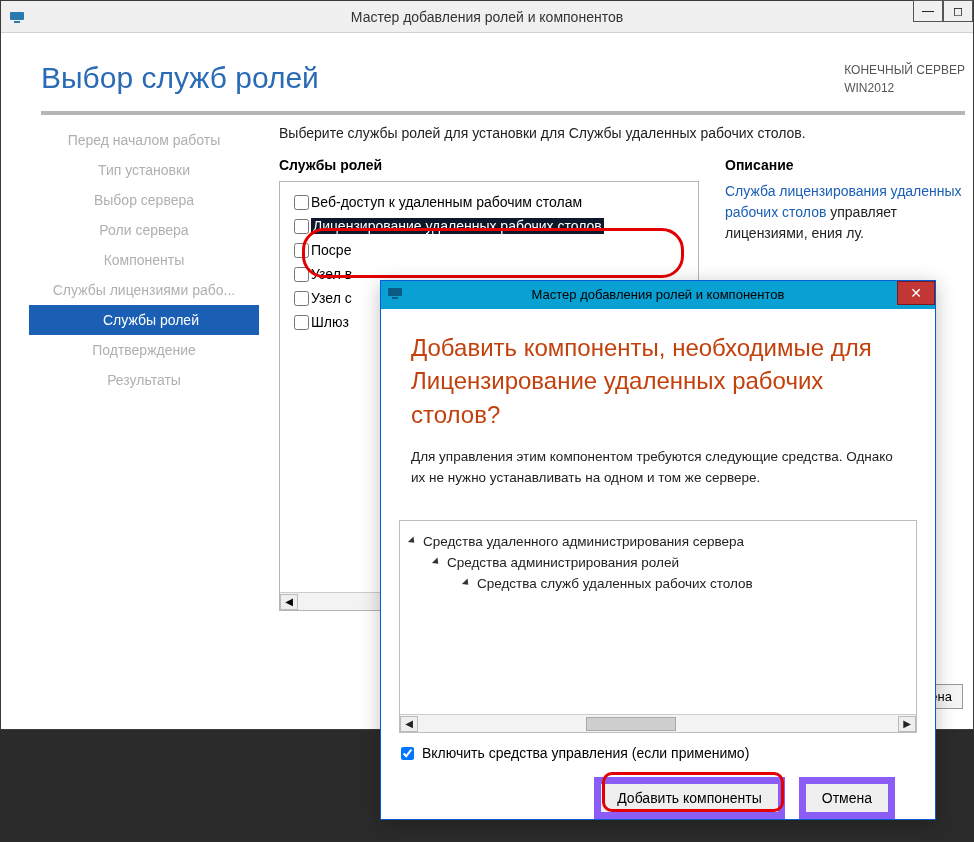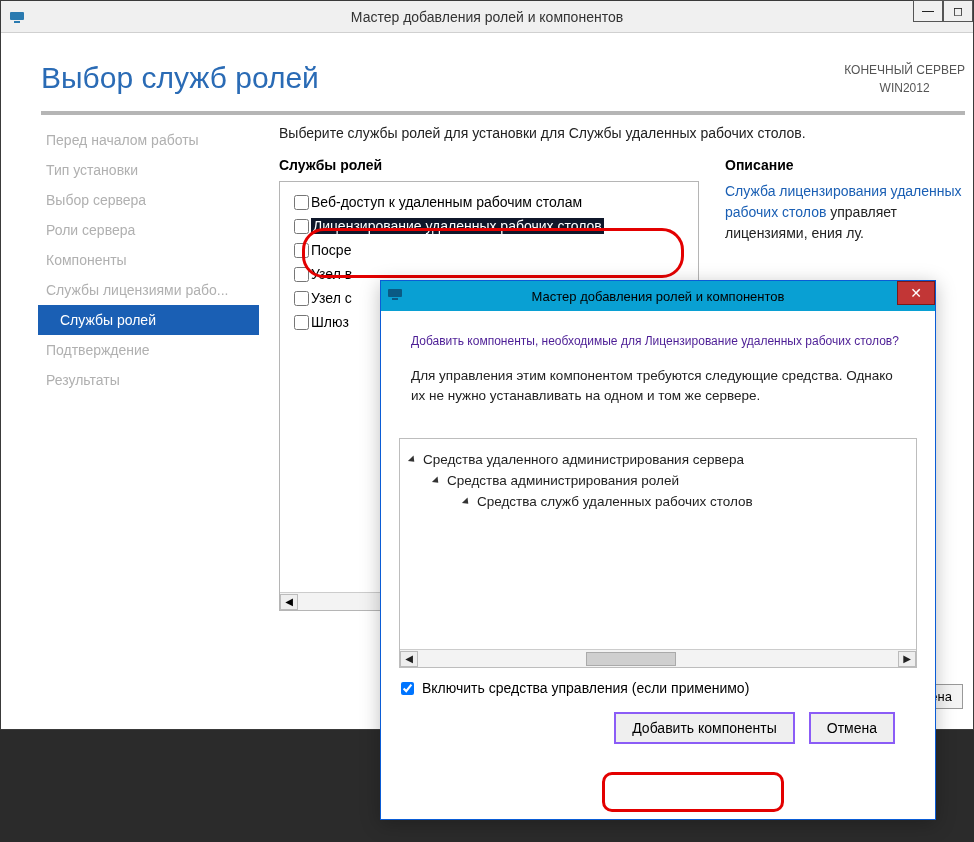--- a/index.html
+++ b/index.html
@@ -22,25 +22,25 @@
     pointer-events: none;
   }
   .win-buttons { position: absolute; right: 0; top: -1px; display: flex; }
   .win-btn {
     width: 30px; height: 22px; border: 1px solid #555; background: #f0f0f0;
     display: flex; align-items: center; justify-content: center; font-size: 12px;
   }
   .main-body { display: flex; flex-direction: column; height: calc(100% - 32px); padding: 18px 0 0 0; background:#fff; }
   .header-row { display: flex; align-items: flex-start; padding: 10px 8px 0 40px; }
   .page-title { font-size: 30px; font-weight: 300; color: #2a6bb5; flex: 1; }
-  .server-target { text-align: center; font-size: 12px; color: #555; padding-right: 0; line-height: 1.5; }
+  .server-target { text-align: left; font-size: 12px; color: #555; padding-right: 0; line-height: 1.5; }
   .hr { height: 4px; background: #b5b5b5; margin: 14px 8px 0 40px; }
 
   .content-row { display: flex; flex: 1; padding-top: 10px; }
-  .sidebar { width: 258px; padding-left: 37px; } 
+  .sidebar { width: 258px; padding-left: 28px; text-align: center; } 
   .step { font-size: 14px; color: #b0b0b0; padding: 7px 8px; cursor: default; white-space: nowrap; overflow:hidden; text-overflow: ellipsis;}
   .step.active { background: #1a5fb4; color: #fff; padding-left: 22px; }
   .main-pane { flex: 1; padding: 0 6px 0 20px; display: flex; flex-direction: column; }
   .instruction { font-size: 14px; color: #222; margin-bottom: 16px; }
   .two-col { display: flex; flex: 1; gap: 26px; }
   .col { display: flex; flex-direction: column; }
   .col.left { width: 420px; }
   .col.right { flex: 1; }
   .section-head { font-weight: 600; font-size: 14px; margin-bottom: 8px; }
   .roles-box { border: 1px solid #b5b5b5; padding: 8px 0 8px 8px; height: 430px; position: relative; }
@@ -62,36 +62,36 @@
     background: #fff; border: 1px solid #0a5cd6; box-shadow: 0 4px 18px rgba(0,0,0,.25);
     z-index: 10; display:flex; flex-direction:column;
   }
   .popup .titlebar2 {
     background:#09a0d3; height:30px; display:flex; align-items:center; position:relative;
   }
   .popup .titlebar2 .app-icon{ margin-left:6px;}
   .popup .titlebar2 .title{ position:absolute; left:0; right:0; text-align:center; font-size:13px; color:#000;}
   .popup .close-btn{ position:absolute; right:0; top:0; width:38px; height:24px; background:#c23636; color:#fff; display:flex; align-items:center; justify-content:center; font-size:14px; border:1px solid #7a1a1a;}
   .popup-body{ padding: 22px 30px 18px 30px; flex:0 0 auto;}
-  .popup-h1{ color:#4c1d95; font-size:12px; font-weight:400; line-height:1.4; margin-bottom:16px;}
+  .popup-h1{ color:#c2410c; font-size:24px; font-weight:400; line-height:1.4; margin-bottom:16px;}
   .popup-text{ font-size:13.5px; color:#222; line-height:1.5; margin-bottom:14px;}
   .tree-box{ margin:0 18px; border:1px solid #bdbdbd; height:230px; padding:10px 0 0 4px; font-size:13.5px; color:#222; position:relative; overflow:hidden;}
   .tree-row{ display:flex; align-items:center; gap:8px; padding:3px 6px; white-space:nowrap;}
   .tri{ display:inline-block; width:0; height:0; border-left:5px solid #333; border-top:4px solid transparent; border-bottom:4px solid transparent; transform: rotate(45deg);}
   .tree-row.ind1{ padding-left:30px;}
   .tree-row.ind2{ padding-left:60px;}
   .tree-row.ind3{ padding-left:100px;}
   .tree-scroll{ position:absolute; left:0; right:0; bottom:0; height:18px; border-top:1px solid #ccc; background:#f3f3f3; display:flex; align-items:center;}
   .tree-scroll .arrow{ width:18px; height:16px; border:1px solid #bbb; background:#eee; display:flex; align-items:center; justify-content:center; font-size:10px;}
   .tree-scroll .track{ flex:1; position:relative; height:14px;}
   .tree-scroll .thumb{ position:absolute; left:35%; top:0; width:90px; height:14px; background:#cfcfcf; border:1px solid #aaa;}
   .popup-bottom{ padding: 12px 20px 0 20px;}
   .chk-row{ display:flex; align-items:center; gap:8px; font-size:14px;}
   .popup-buttons{ display:flex; justify-content:flex-end; gap:14px; padding:16px 20px 0 0;}
-  .pbtn{ border:2px solid #8b5cf6; background:#efefef; padding:6px 16px; font-size:14px;}
+  .pbtn{ border:7px solid #8b5cf6; background:#efefef; padding:6px 16px; font-size:14px;}
   .ring2{ position:absolute; left:602px; top:772px; width:182px; height:40px; border:3px solid #e30000; border-radius:10px; z-index:20; pointer-events:none;}
 
   
   .sm-icon{ width:16px; height:16px; }
 </style>
 </head>
 <body>
 
 <div class="main-window">
   <div class="titlebar">

